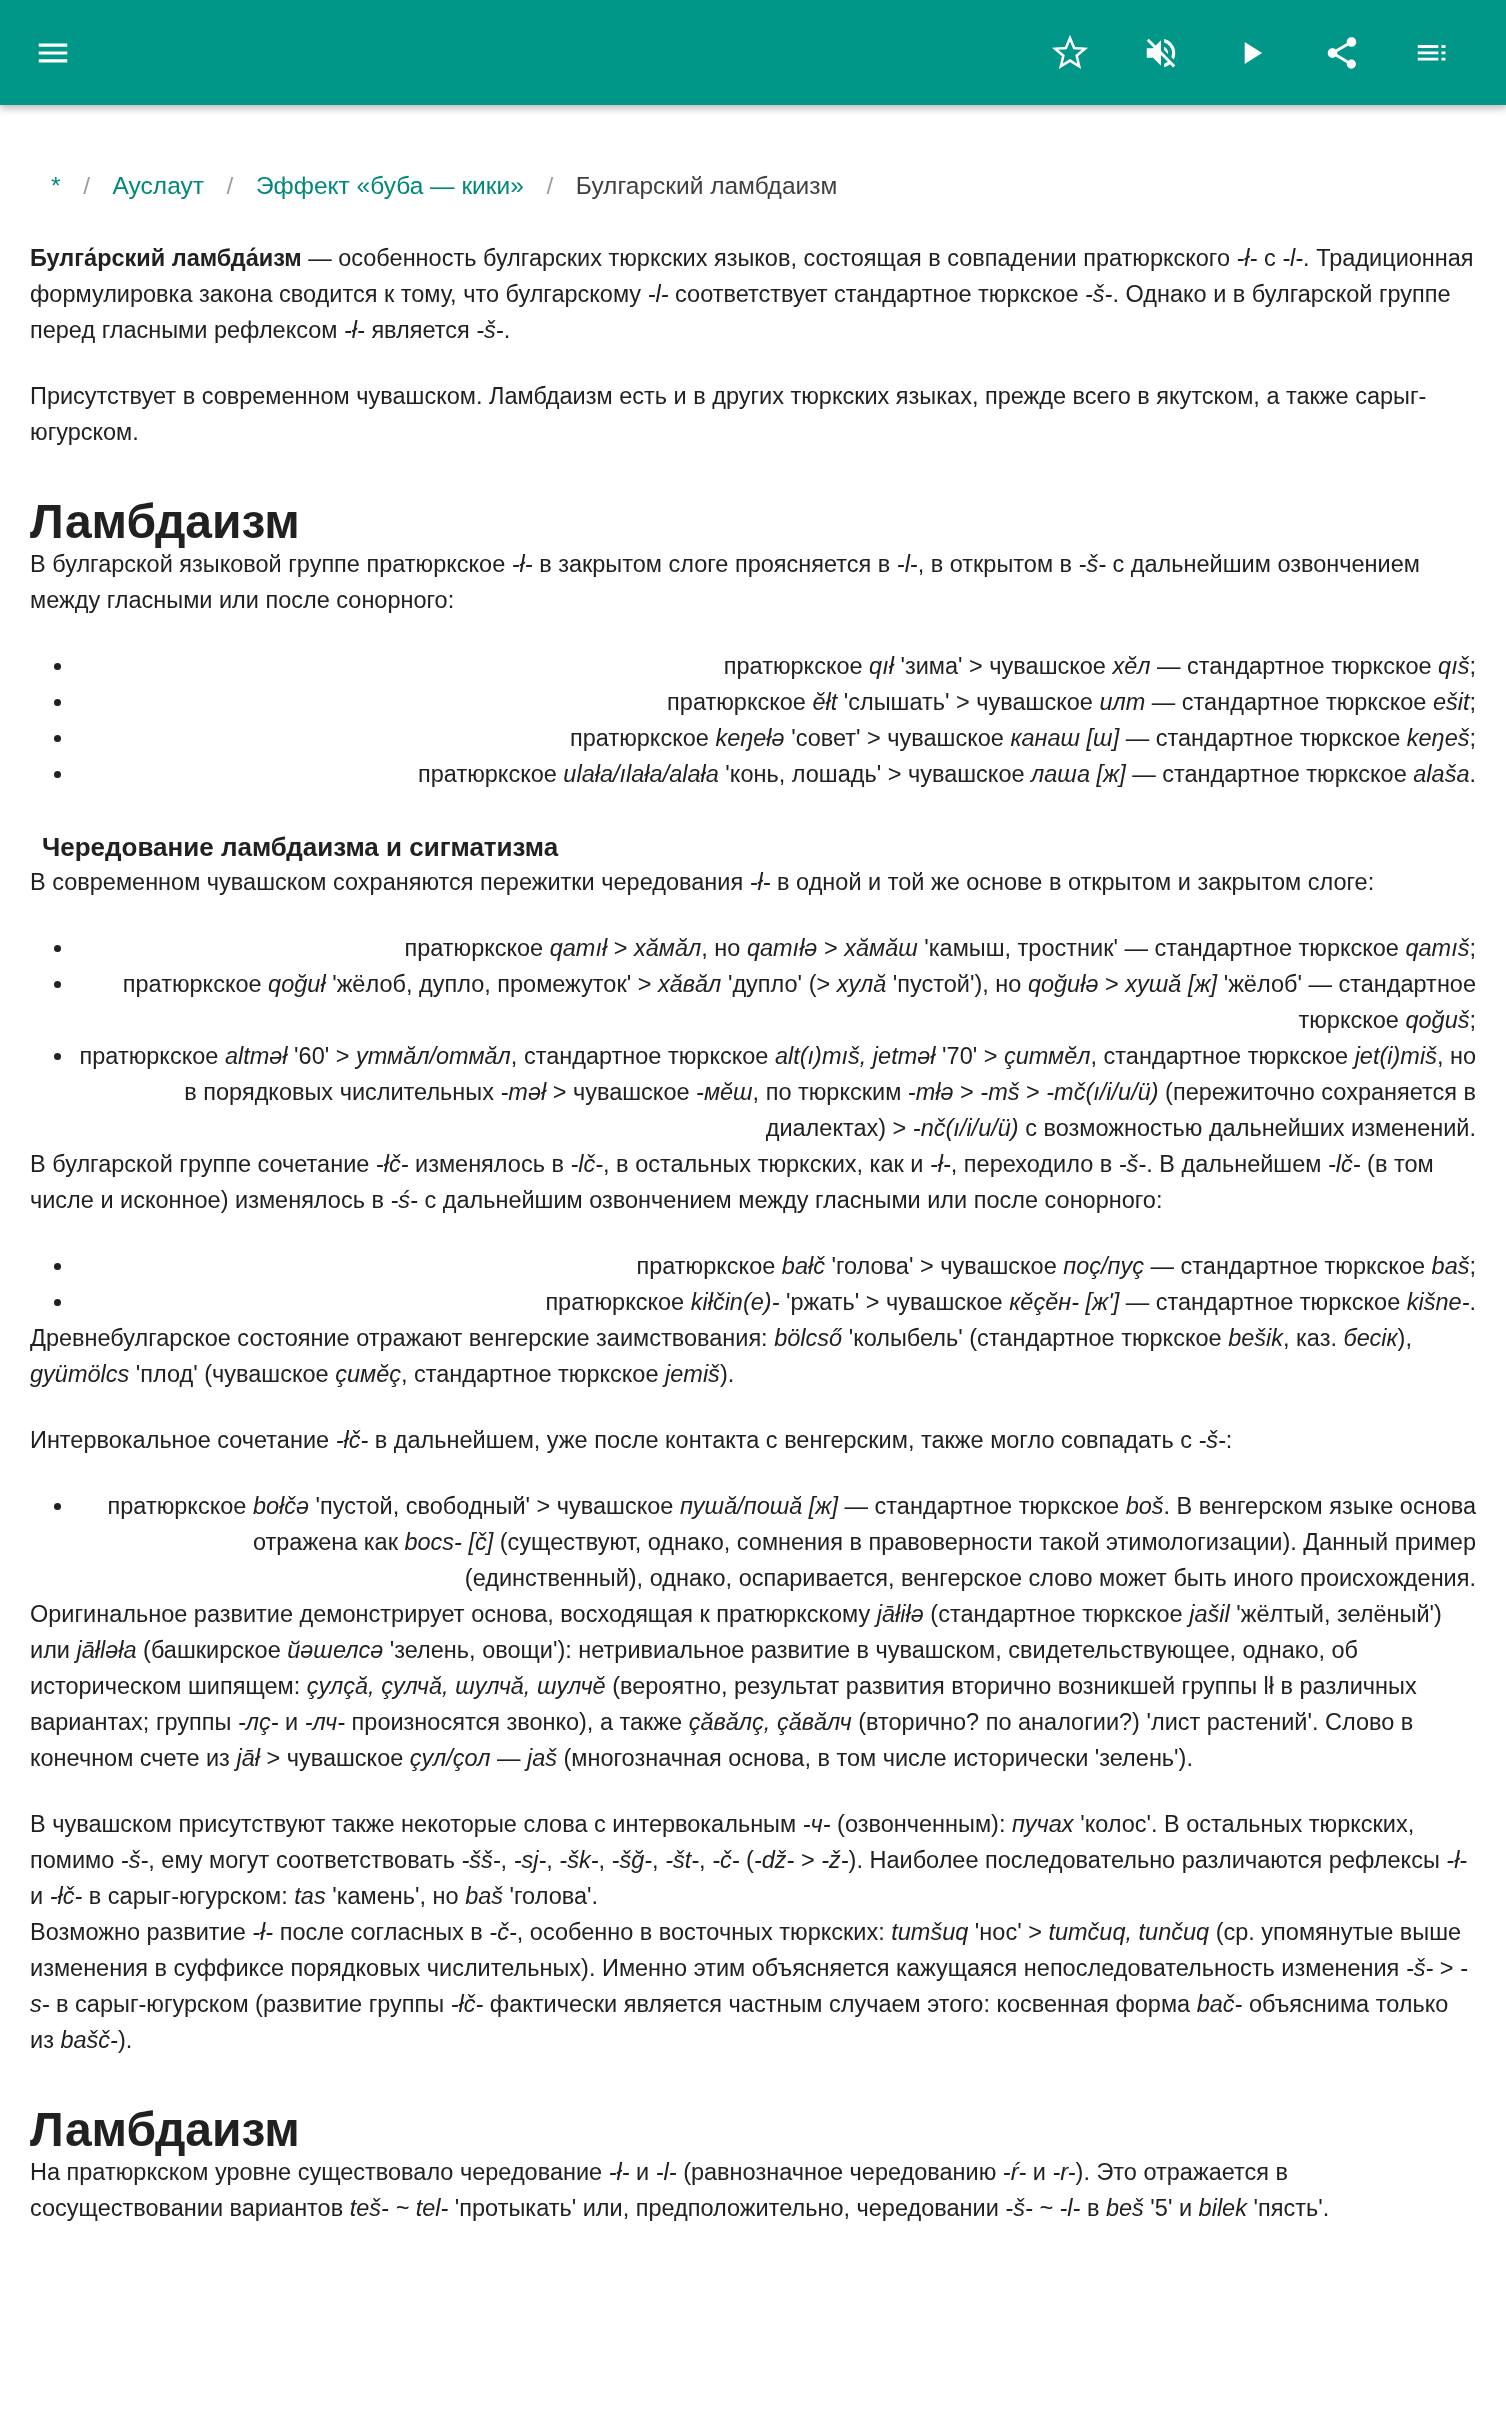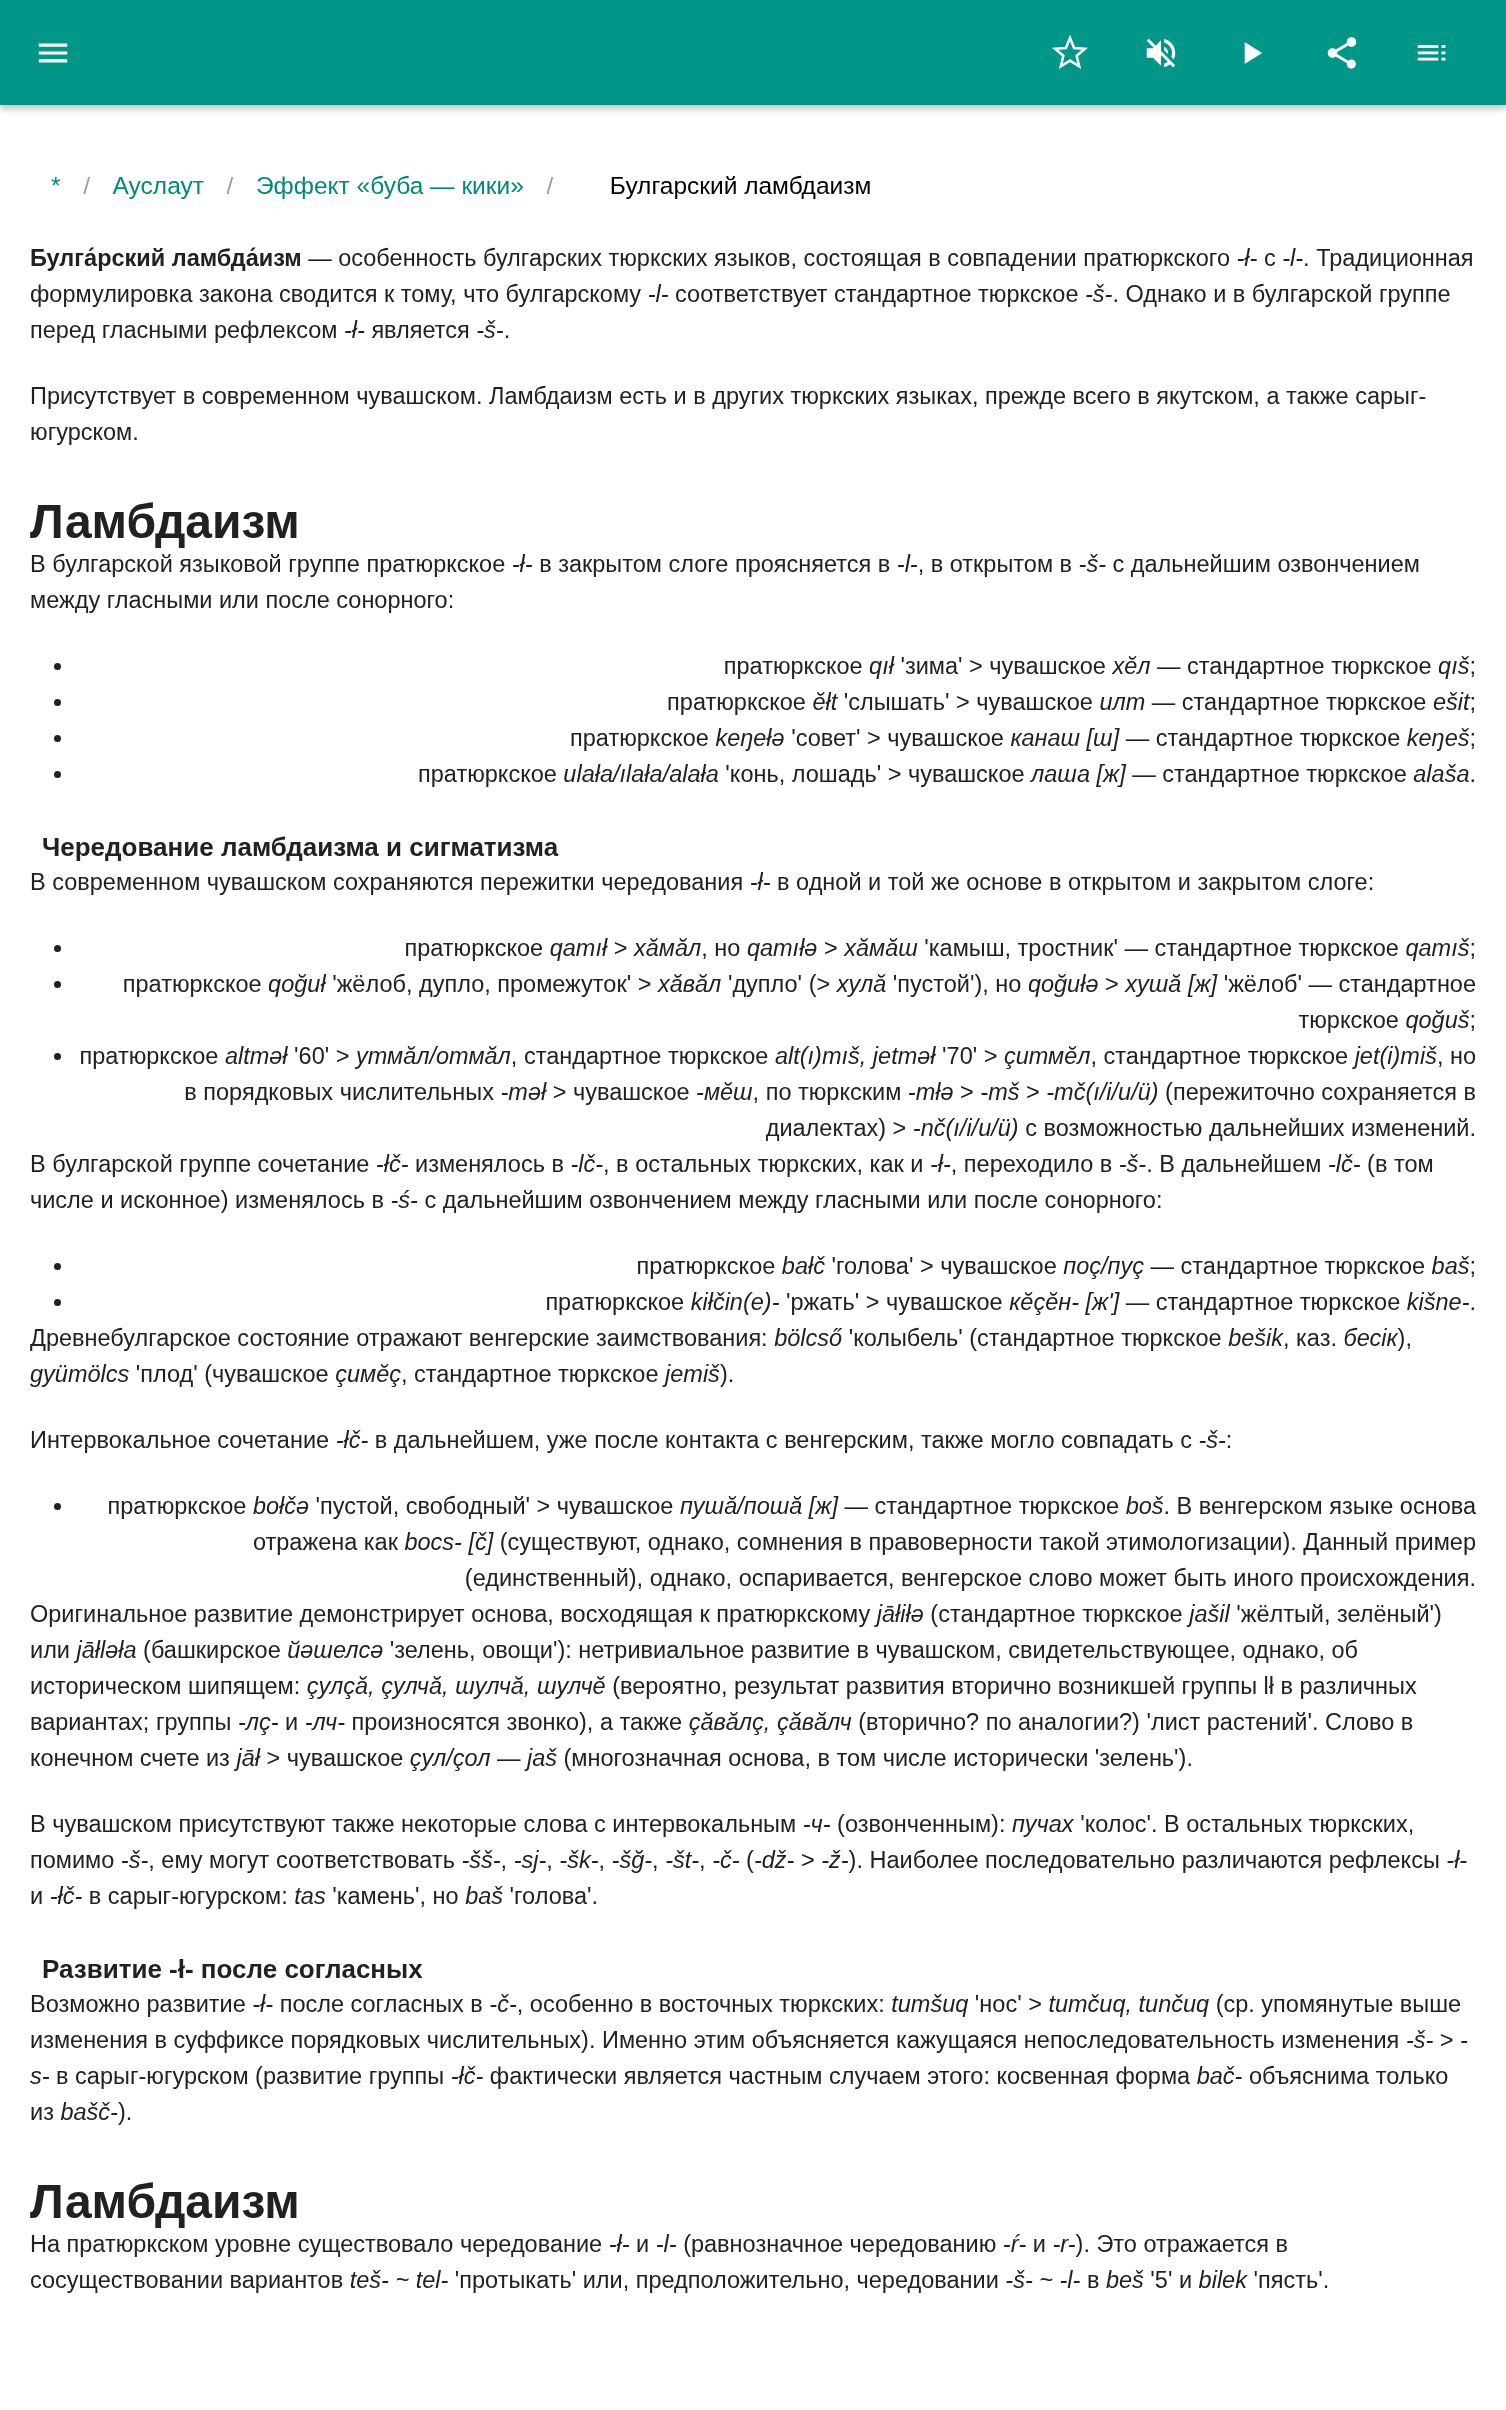--- a/index.html
+++ b/index.html
@@ -4,21 +4,21 @@
 <style>
   html, body { margin:0; padding:0; background:#ffffff; }
   body { width:1507px; height:2411px; overflow:hidden; font-family:"Liberation Sans", sans-serif; color:#212121; position:relative; }
   .appbar { position:absolute; left:0; top:0; width:1507px; height:105px; background:#009688; box-shadow:0 3.8px 7.5px rgba(0,0,0,0.28); z-index:2; }
   .appbar .icon { position:absolute; top:26px; width:53px; height:53px; display:flex; align-items:center; justify-content:center; cursor:pointer; }
   .appbar svg { width:38px; height:38px; fill:#fff; }
   .content { position:absolute; left:30px; top:141px; width:1446px; font-size:23.5px; line-height:36px; }
   .breadcrumb { font-size:24.5px; line-height:90px; color:#9e9e9e; margin-left:21px; margin-bottom:9.4px; }
   .breadcrumb a { color:#00897b; text-decoration:none; }
   .breadcrumb .sep { color:#9e9e9e; margin:0 22.6px; }
-  .breadcrumb .current { color:#000000;margin-left:34px; }
+  .breadcrumb .current { color:#404040; }
   p { margin:0 0 30px 0; }
   p.tight { margin-bottom:0; }
   h2 { font-size:48px; font-weight:bold; margin:49px 0 1.9px 0; line-height:45px; }
   h3 { font-size:26px; font-weight:bold; margin:38px 0 0 12px; line-height:34px; }
   h3.close { margin-top:9.4px; }
   ul { margin:30px 0 0 0; padding-left:45px;text-align:right; }
   ul li { margin:0; }
   i { font-style:italic; }
   b { font-weight:bold; }
 </style>
@@ -85,19 +85,18 @@
         <li><span>пратюркское </span><i>bałč</i><span> 'голова' &gt; чувашское </span><i>поç/пуç</i><span> — стандартное тюркское </span><i>baš</i><span>;</span></li>
         <li><span>пратюркское </span><i>kiłčin(e)-</i><span> 'ржать' &gt; чувашское </span><i>кĕçĕн- [ж']</i><span> — стандартное тюркское </span><i>kišne-</i><span>.</span></li>
       </ul>
       <p><span>Древнебулгарское состояние отражают венгерские заимствования: </span><i>bölcső</i><span> 'колыбель' (стандартное тюркское </span><i>bešik</i><span>, каз. </span><i>бесік</i><span>), </span><i>gyümölcs</i><span> 'плод' (чувашское </span><i>çимĕç</i><span>, стандартное тюркское </span><i>jemiš</i><span>).</span></p>
       <p class="tight"><span>Интервокальное сочетание </span><i>-łč-</i><span> в дальнейшем, уже после контакта с венгерским, также могло совпадать с </span><i>-š-</i><span>:</span></p>
       <ul>
         <li><span>пратюркское </span><i>bołčə</i><span> 'пустой, свободный' &gt; чувашское </span><i>пушă/пошă [ж]</i><span> — стандартное тюркское </span><i>boš</i><span>. В венгерском языке основа отражена как </span><i>bocs- [č]</i><span> (существуют, однако, сомнения в правоверности такой этимологизации). Данный пример (единственный), однако, оспаривается, венгерское слово может быть иного происхождения.</span></li>
       </ul>
       <p><span>Оригинальное развитие демонстрирует основа, восходящая к пратюркскому </span><i>jāłiłə</i><span> (стандартное тюркское </span><i>jašil</i><span> 'жёлтый, зелёный') или </span><i>jāłləła</i><span> (башкирское </span><i>йәшелсә</i><span> 'зелень, овощи'): нетривиальное развитие в чувашском, свидетельствующее, однако, об историческом шипящем: </span><i>çулçă, çулчă, шулчă, шулчĕ</i><span> (вероятно, результат развития вторично возникшей группы lł в различных вариантах; группы </span><i>-лç-</i><span> и </span><i>-лч-</i><span> произносятся звонко), а также </span><i>çăвăлç, çăвăлч</i><span> (вторично? по аналогии?) 'лист растений'. Слово в конечном счете из </span><i>jāł</i><span> &gt; чувашское </span><i>çул/çол</i><span> — </span><i>jaš</i><span> (многозначная основа, в том числе исторически 'зелень').</span></p>
       <p class="tight"><span>В чувашском присутствуют также некоторые слова с интервокальным </span><i>-ч-</i><span> (озвонченным): </span><i>пучах</i><span> 'колос'. В остальных тюркских, помимо </span><i>-š-</i><span>, ему могут соответствовать </span><i>-šš-</i><span>, </span><i>-sj-</i><span>, </span><i>-šk-</i><span>, </span><i>-šğ-</i><span>, </span><i>-št-</i><span>, </span><i>-č-</i><span> (</span><i>-dž-</i><span> &gt; </span><i>-ž-</i><span>). Наиболее последовательно различаются рефлексы </span><i>-ł-</i><span> и </span><i>-łč-</i><span> в сарыг-югурском: </span><i>tas</i><span> 'камень', но </span><i>baš</i><span> 'голова'.</span></p>
-      <h3><span>Развитие -ł- после согласных</span></h3>
       <p class="tight"><span>Возможно развитие </span><i>-ł-</i><span> после согласных в </span><i>-č-</i><span>, особенно в восточных тюркских: </span><i>tumšuq</i><span> 'нос' &gt; </span><i>tumčuq, tunčuq</i><span> (ср. упомянутые выше изменения в суффиксе порядковых числительных). Именно этим объясняется кажущаяся непоследовательность изменения </span><i>-š-</i><span> &gt; </span><i>-s-</i><span> в сарыг-югурском (развитие группы </span><i>-łč-</i><span> фактически является частным случаем этого: косвенная форма </span><i>bač-</i><span> объяснима только из </span><i>bašč-</i><span>).</span></p>
       <h2><span>Ламбдаизм</span></h2>
       <p class="tight"><span>На пратюркском уровне существовало чередование </span><i>-ł-</i><span> и </span><i>-l-</i><span> (равнозначное чередованию </span><i>-ŕ-</i><span> и </span><i>-r-</i><span>). Это отражается в сосуществовании вариантов </span><i>teš- ~ tel-</i><span> 'протыкать' или, предположительно, чередовании </span><i>-š- ~ -l-</i><span> в </span><i>beš</i><span> '5' и </span><i>bilek</i><span> 'пясть'.</span></p>
     </div>
 </div>
 
 
 </body></html>

